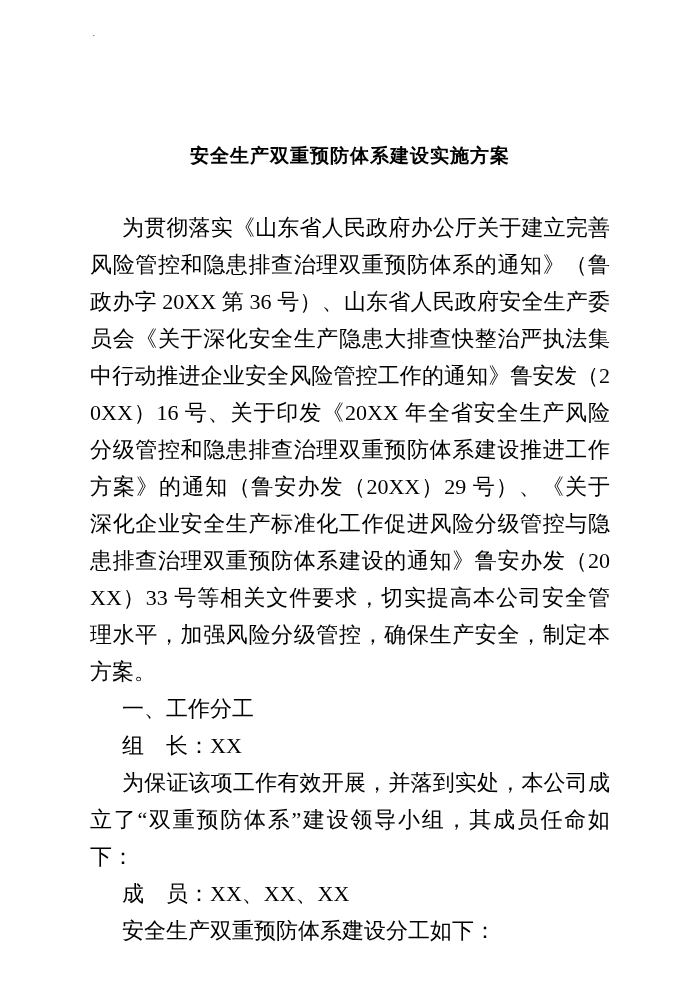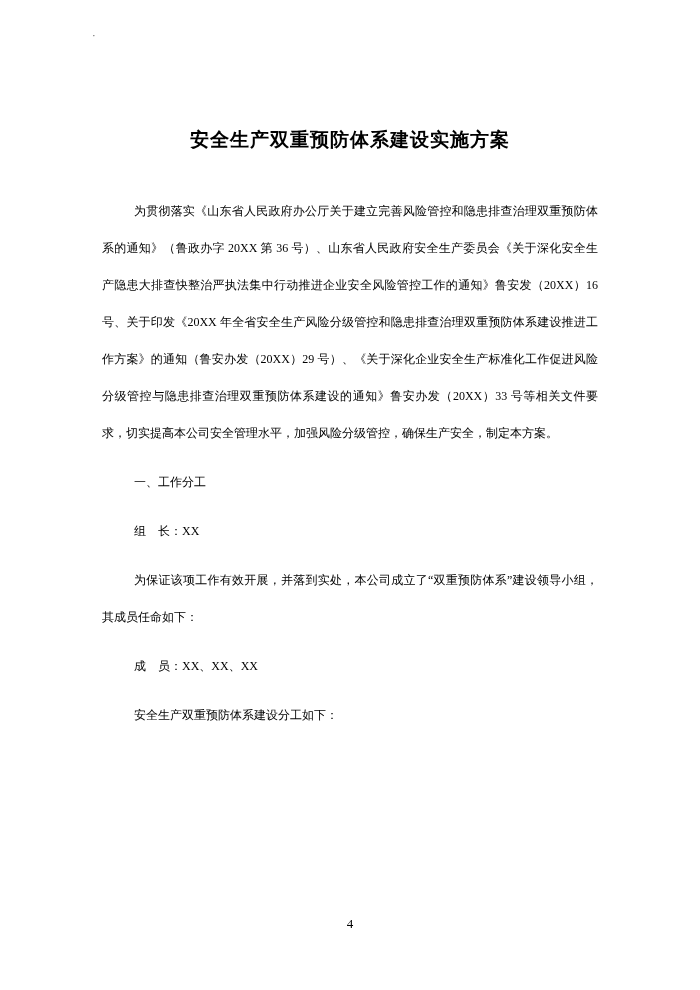--- a/index.html
+++ b/index.html
@@ -24,34 +24,34 @@
     position: absolute;
     left: 92px;
     top: 30px;
     font-size: 11px;
     color: #555555;
     line-height: 11px;
   }
   .content {
     position: absolute;
     left: 90px;
-    top: 0;
+    top: 16px;
     width: 520px;
   }
   .doc-title {
     margin: 126px 0 0 0;
     font-size: 19px;
     line-height: 27px;
     font-weight: bold;
     text-align: center;
     letter-spacing: 1px;
   }
   .content p {
-    margin: 12px;
-    font-size: 12px;
+    margin: 0;
+    font-size: 22px;
     line-height: 37px;
     text-align: justify;
     word-break: break-all;
   }
   .indent {
     text-indent: 32px;
   }
   .gap-top {
     margin-top: 40px !important;
   }

